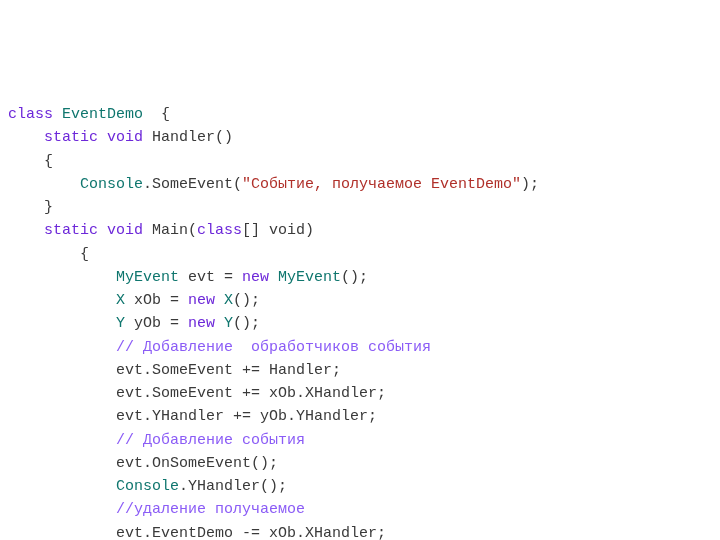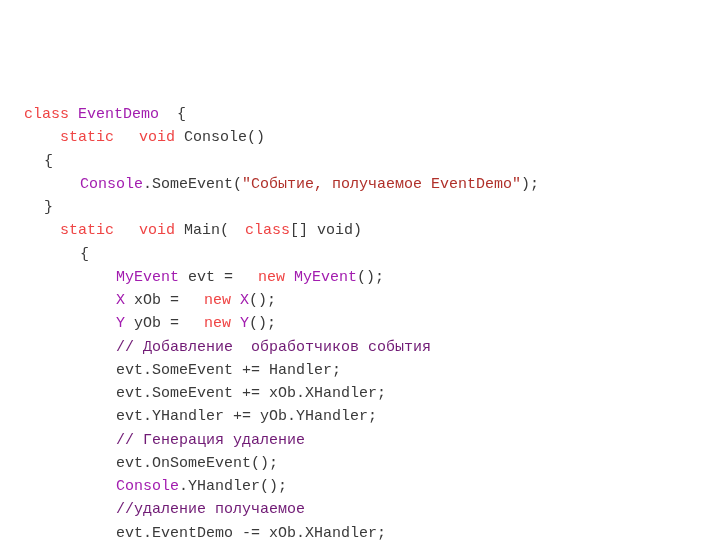--- a/index.html
+++ b/index.html
@@ -5,46 +5,46 @@
   body {
     margin: 0;
     padding: 10px 8px;
     font-family: "Courier New", monospace;
     font-size: 15px;
     line-height: 1.55;
     background: #ffffff;
     color: #3a3a3a;
     white-space: pre;
   }
-  .kw   { color: #ef4444; margin-left: 16px; }    
-  .type { color: #a21caf; }    
+  .kw   { color: #6d28d9; }    
+  .type { color: #0f766e; }    
   .str  { color: #b0302a; }    
-  .cmt  { color: #701a75; }    
+  .cmt  { color: #8b5cf6; }    
   .txt  { color: #3a3a3a; }    
 </style>
 </head>
 <body>
 
 
 
 <div id="code"><span class="kw">class</span><span class="txt"> </span><span class="type">EventDemo</span><span class="txt">  {</span>
-<span class="txt">    </span><span class="kw">static</span><span class="txt"> </span><span class="kw">void</span><span class="txt"> Console()</span>
+<span class="txt">    </span><span class="kw">static</span><span class="txt"> </span><span class="kw">void</span><span class="txt"> Handler()</span>
 <span class="txt">    {</span>
 <span class="txt">        </span><span class="type">Console</span><span class="txt">.SomeEvent(</span><span class="str">"Событие, получаемое EventDemo"</span><span class="txt">);</span>
 <span class="txt">    }</span>
 <span class="txt">    </span><span class="kw">static</span><span class="txt"> </span><span class="kw">void</span><span class="txt"> Main(</span><span class="kw">class</span><span class="txt">[] void)</span>
 <span class="txt">        {</span>
 <span class="txt">            </span><span class="type">MyEvent</span><span class="txt"> evt = </span><span class="kw">new</span><span class="txt"> </span><span class="type">MyEvent</span><span class="txt">();</span>
 <span class="txt">            </span><span class="type">X</span><span class="txt"> xOb = </span><span class="kw">new</span><span class="txt"> </span><span class="type">X</span><span class="txt">();</span>
 <span class="txt">            </span><span class="type">Y</span><span class="txt"> yOb = </span><span class="kw">new</span><span class="txt"> </span><span class="type">Y</span><span class="txt">();</span>
 <span class="txt">            </span><span class="cmt">// Добавление  обработчиков события</span>
 <span class="txt">            evt.SomeEvent += Handler;</span>
 <span class="txt">            evt.SomeEvent += xOb.XHandler;</span>
 <span class="txt">            evt.YHandler += yOb.YHandler;</span>
-<span class="txt">            </span><span class="cmt">// Генерация удаление</span>
+<span class="txt">            </span><span class="cmt">// Добавление события</span>
 <span class="txt">            evt.OnSomeEvent();</span>
 <span class="txt">            </span><span class="type">Console</span><span class="txt">.YHandler();</span>
 <span class="txt">            </span><span class="cmt">//удаление получаемое</span>
 <span class="txt">            evt.EventDemo -= xOb.XHandler;</span>
 
 
 
 </div>
 
 

